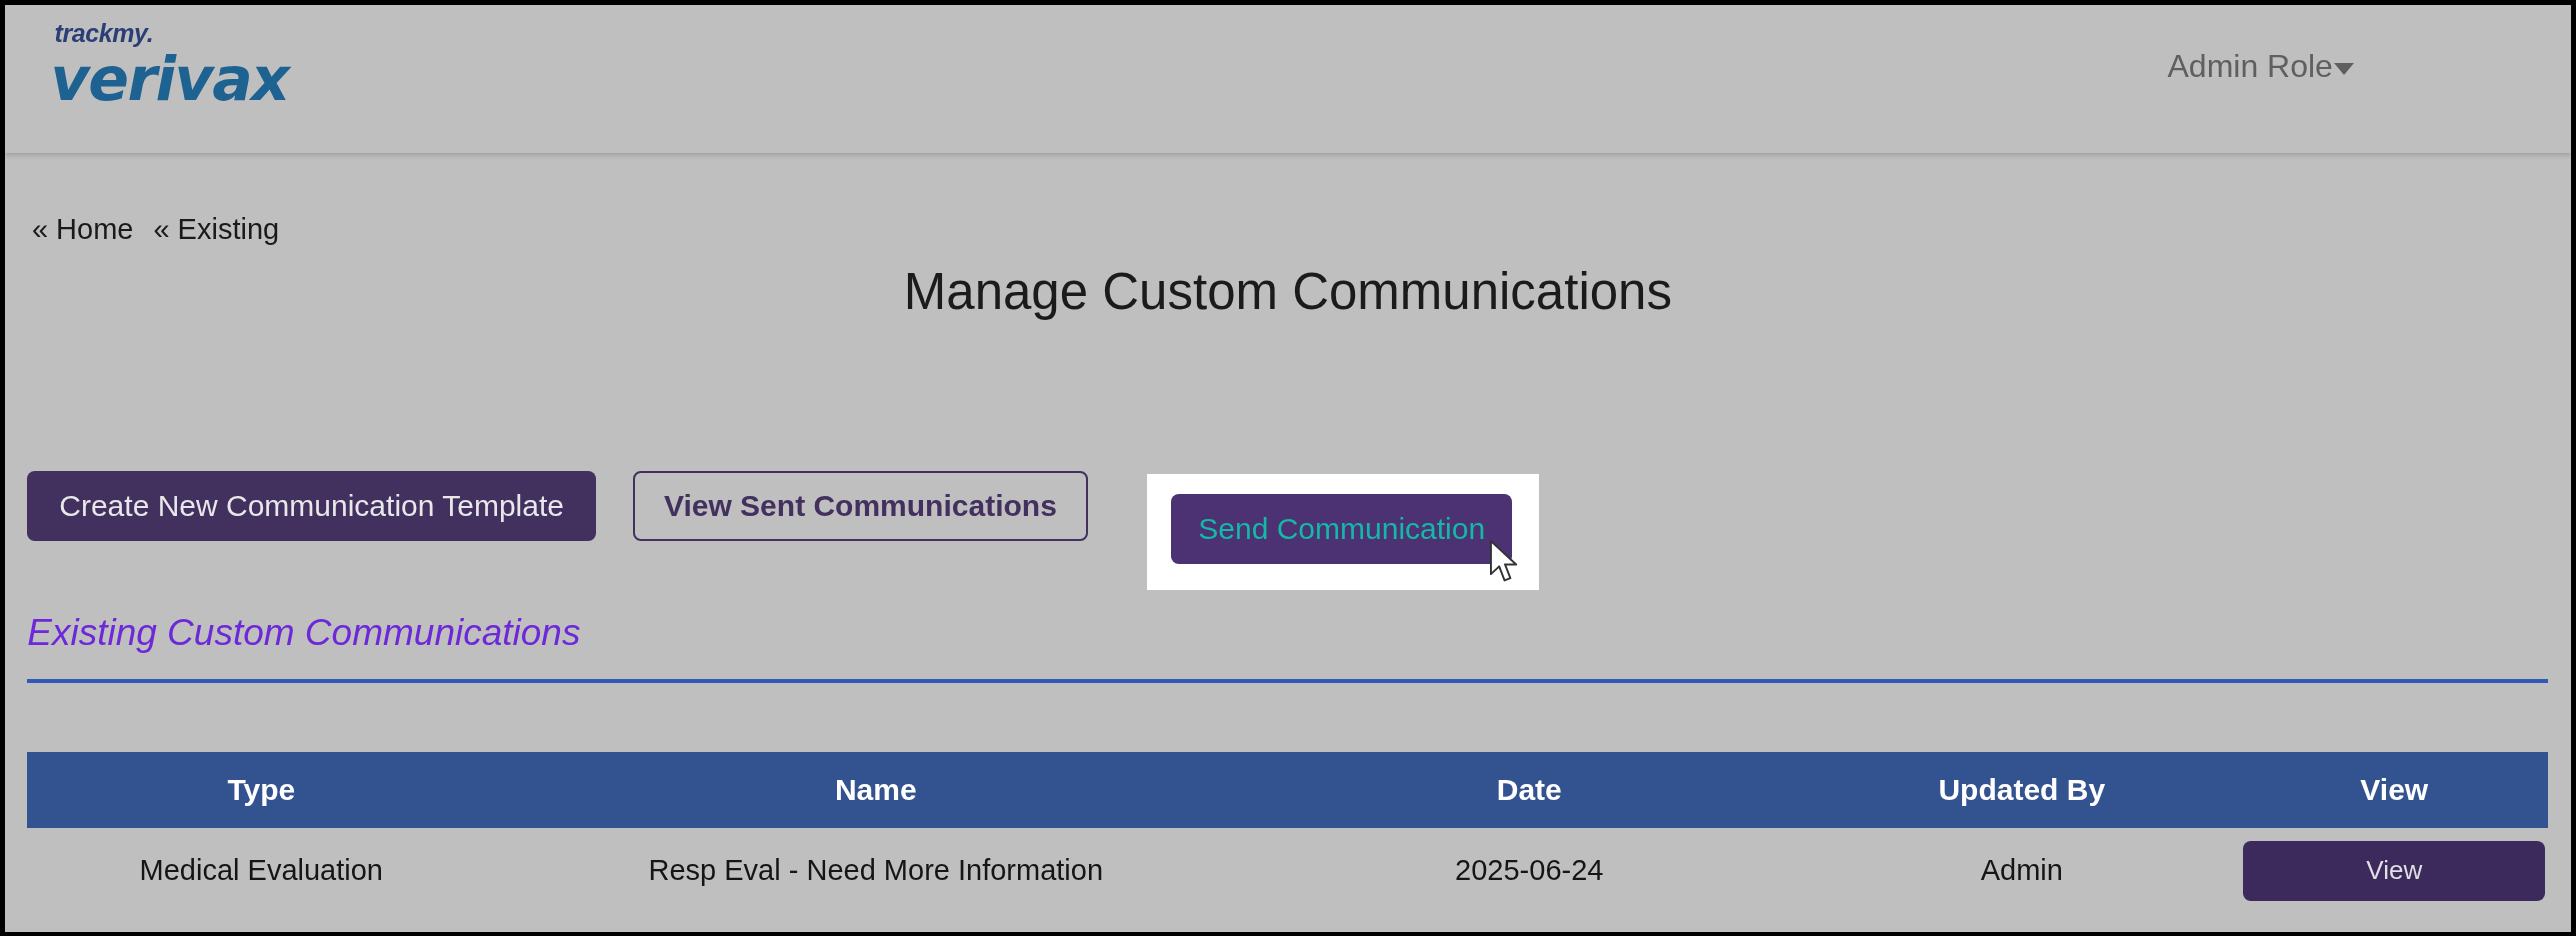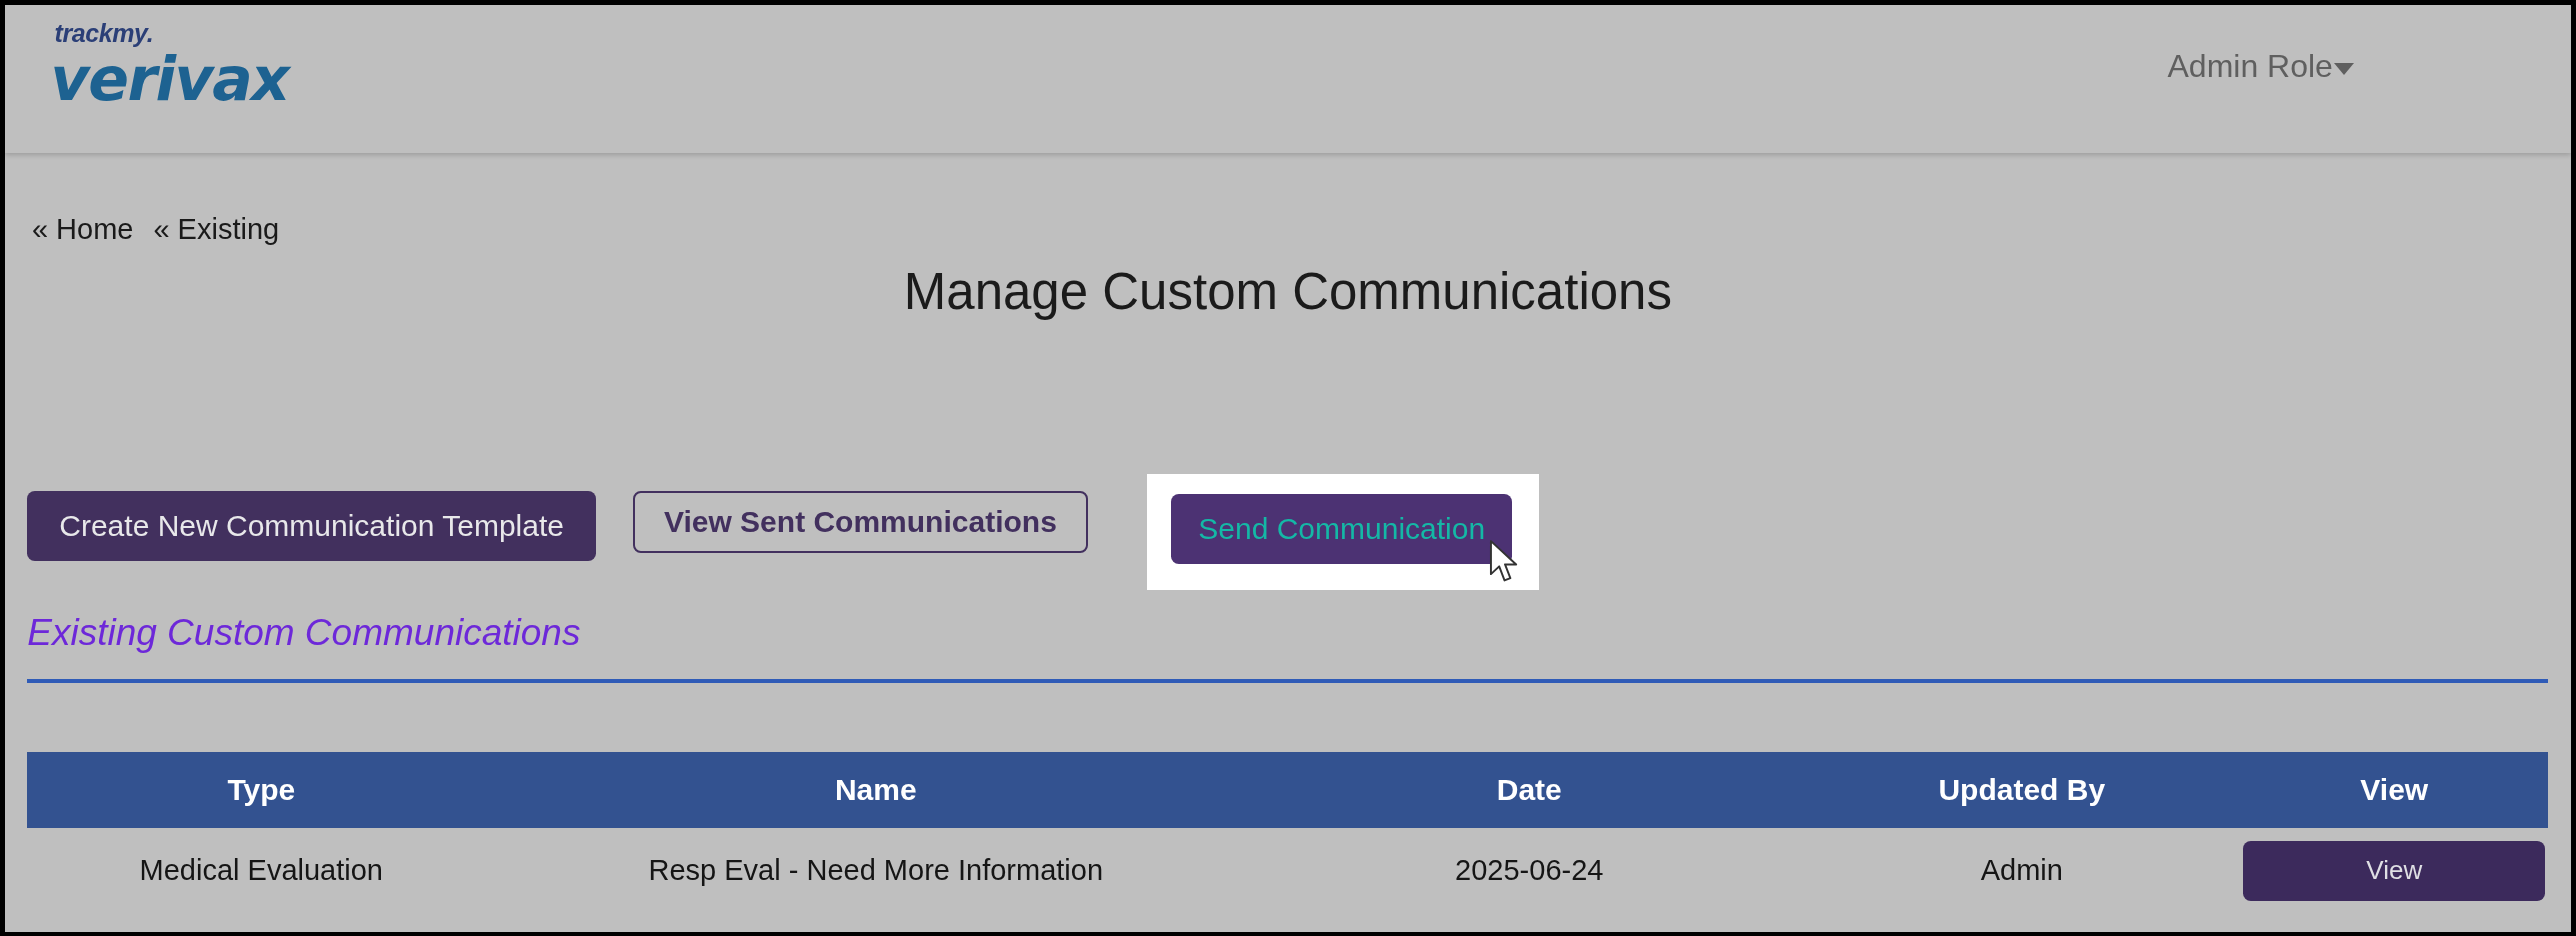--- a/index.html
+++ b/index.html
@@ -132,21 +132,21 @@
     font-size: 51px;
     color: #1b1b1b;
     font-family: "Liberation Sans", sans-serif;
     font-weight: 400;
   }
 
   
   .actions {
     position: absolute;
     left: 22.4px;
-    top: 338px;
+    top: 318px;
     display: flex;
     align-items: flex-start;
   }
   .btn {
     font-family: "Liberation Sans", sans-serif;
     border-radius: 7.8px;
     cursor: pointer;
     box-sizing: border-box;
     white-space: nowrap;
     display: inline-flex;
@@ -160,21 +160,21 @@
     font-size: 30px;
     height: 70px;
     padding: 0 32px;
   }
   .btn-outline {
     background: transparent;
     color: #42305e;
     border: 2.9px solid #42305e;
     font-size: 30px;
     font-weight: 700;
-    height: 62px;
+    height: 70px;
     padding: 0 29px;
     margin-left: 37px;
   }
 
   
   .highlight-box {
     position: absolute;
     left: 1142px;
     top: 321px;
     width: 392px;

